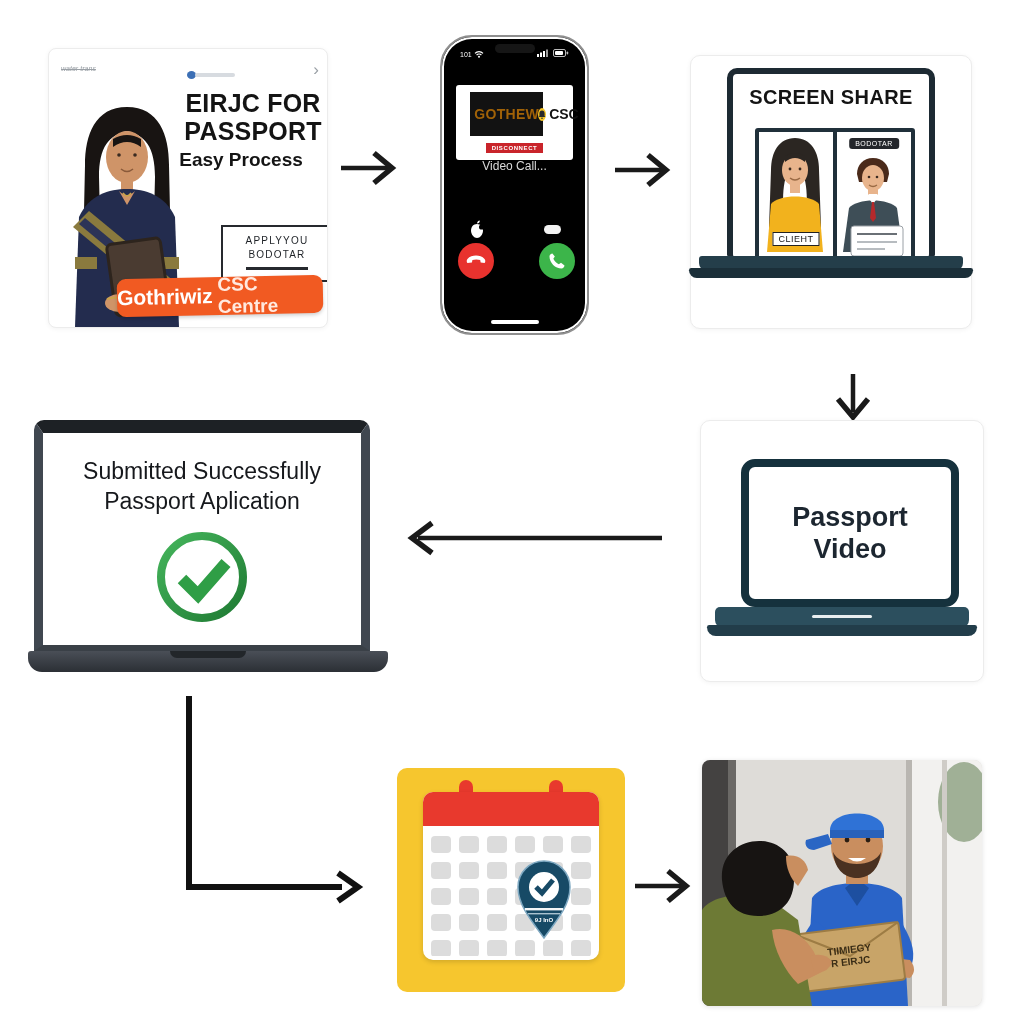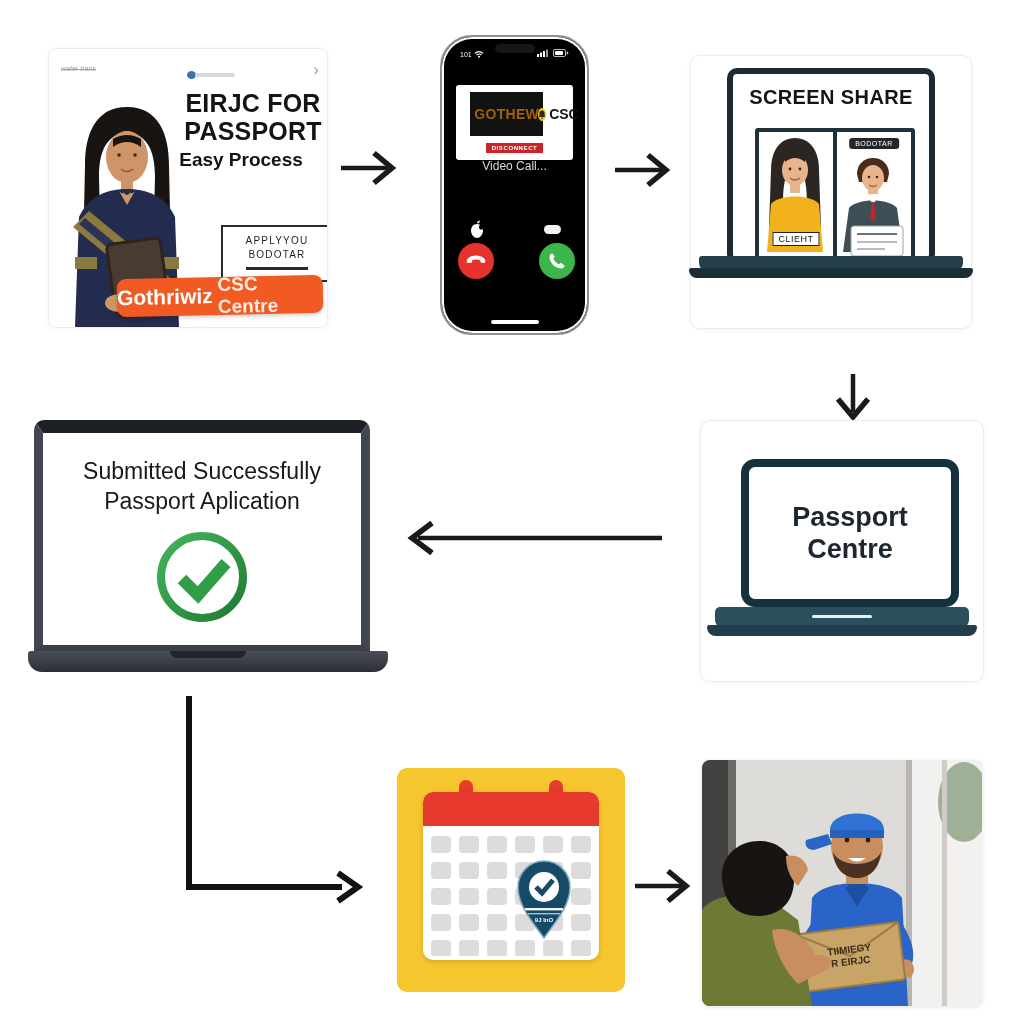--- a/index.html
+++ b/index.html
@@ -298,21 +298,21 @@
   <svg width="44" height="52" viewBox="0 0 44 52">
     <line x1="22" y1="2" x2="22" y2="40" stroke="#1a1a1a" stroke-width="4.5"></line>
     <polyline points="7,27 22,45 37,27" fill="none" stroke="#1a1a1a" stroke-width="5.5"></polyline>
   </svg>
 </div>
 
 <div id="apply" class="card flownode">
   <div class="screen">
     <div class="txt">
       <div>Passport</div>
-      <div>Centre</div>
+      <div>Video</div>
     </div>
   </div>
   <div class="base">
     <div class="notch"></div>
   </div>
 </div>
 
 <div id="succ" class="abs flownode">
   <div class="screen">
     <div class="msg">

